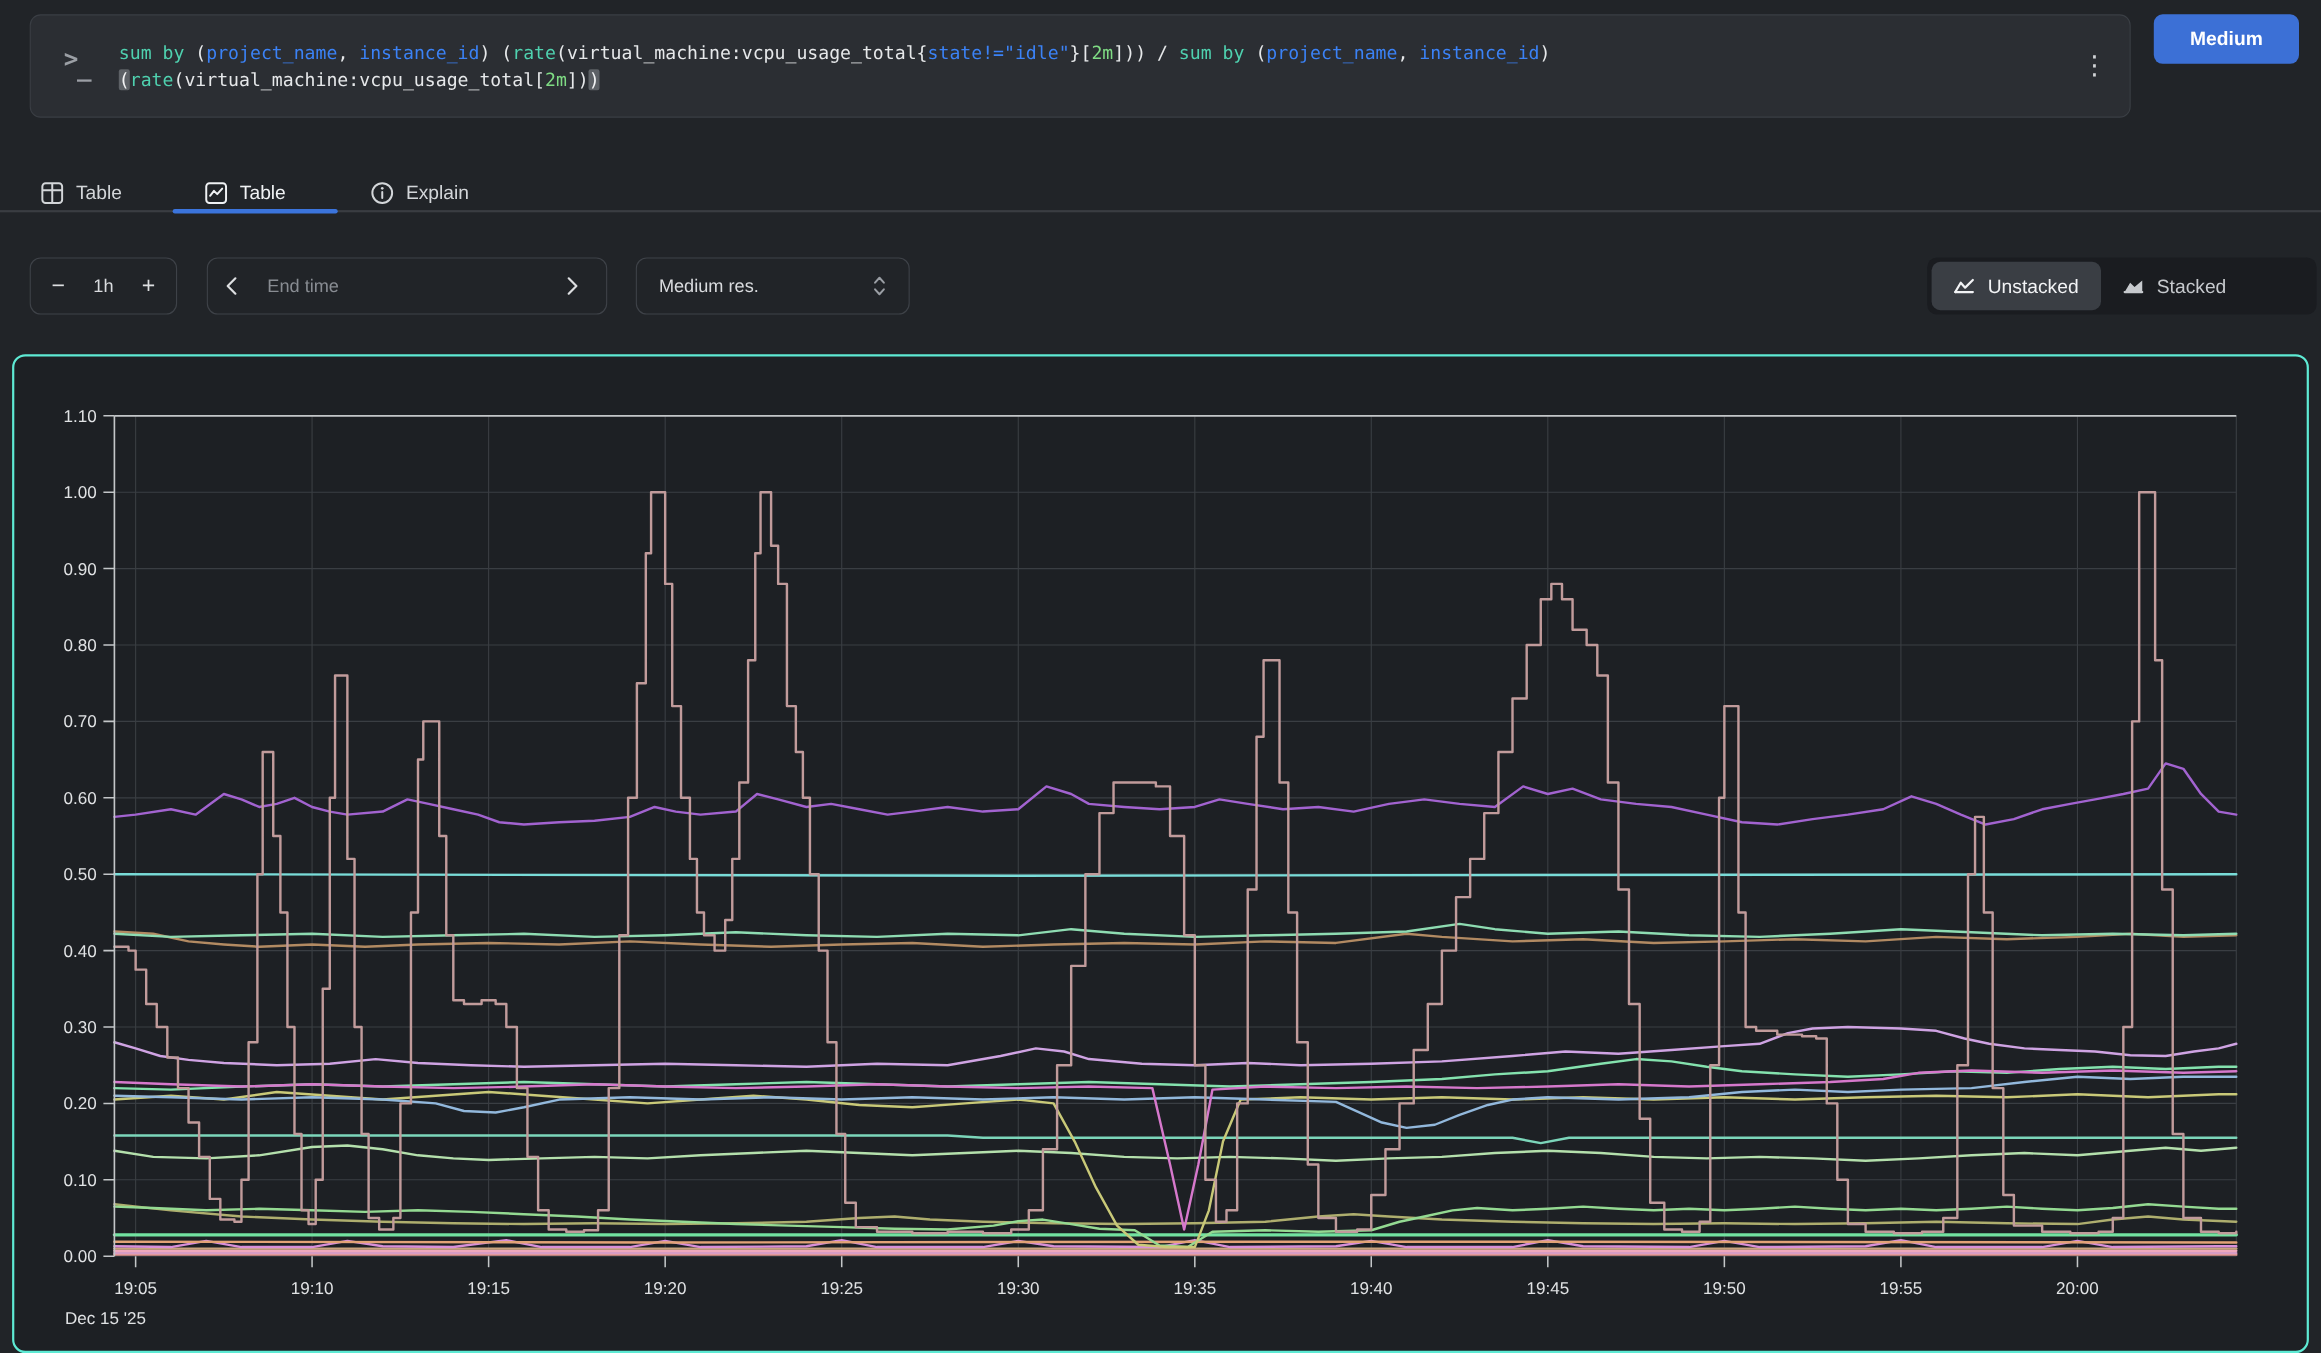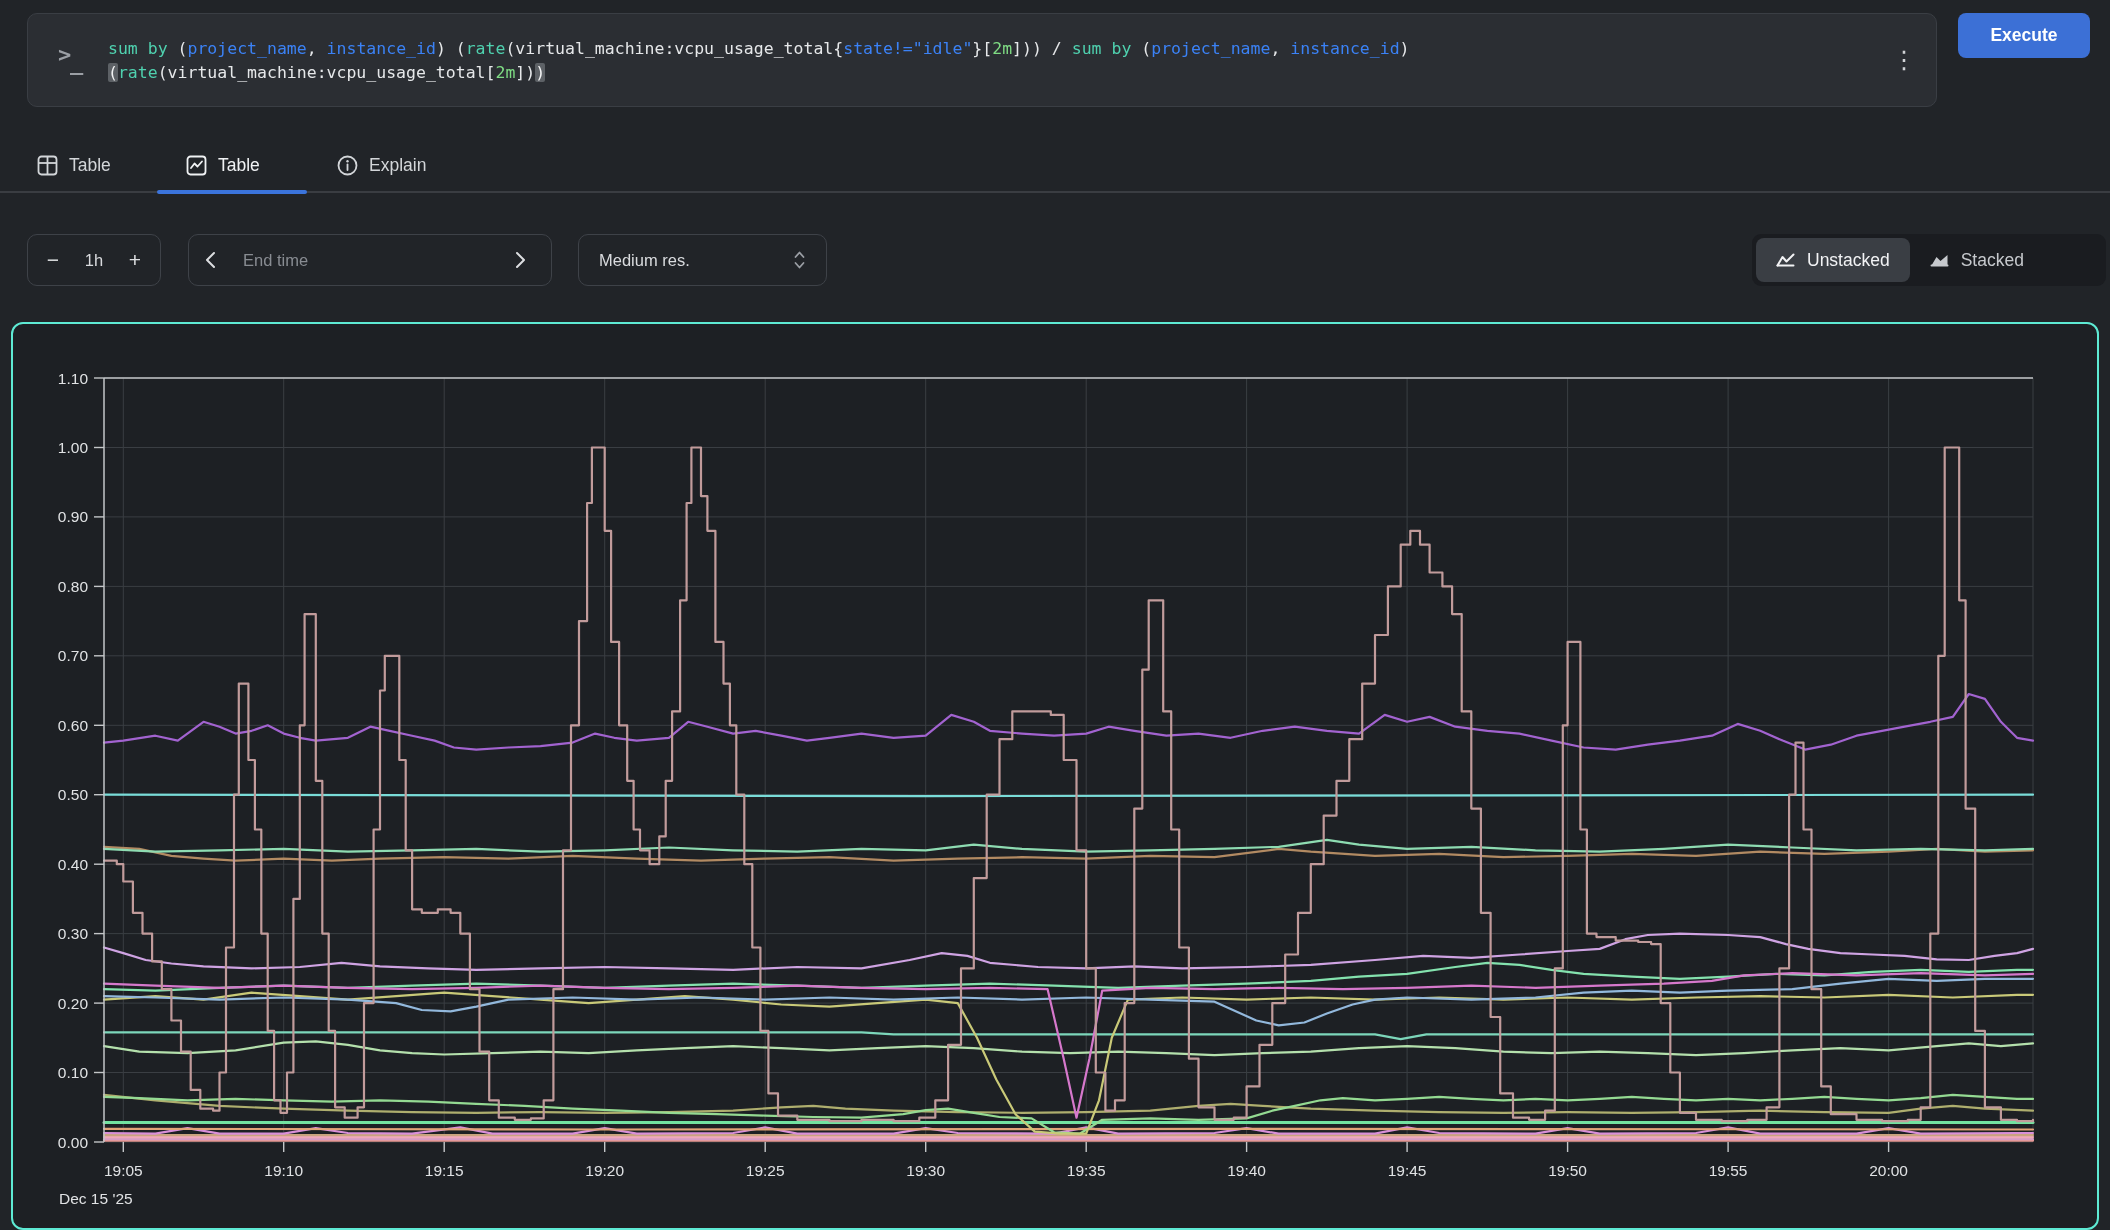--- a/index.html
+++ b/index.html
@@ -36,21 +36,21 @@
   .execute-btn {
     position:absolute; left:1958px; top:13px; width:132px; height:45px;
     background:#3c70d6; color:#ffffff; border:none; border-radius:8px;
     font-family:"Liberation Sans", sans-serif; font-size:17.5px; font-weight:600;
     display:flex; align-items:center; justify-content:center; cursor:pointer;
   }
   
   .tabs { position:absolute; left:0; top:136px; width:2110px; height:57px; }
   .tabs .rule { position:absolute; left:0; bottom:0; width:2110px; height:2px; background:#3a3d42; }
   .tab {
-    position:absolute; top:8px; height:42px; display:flex; align-items:center; gap:11px;
+    position:absolute; top:8px; height:42px; display:flex; align-items:flex-end; gap:11px;
     color:#d3d6d9; font-size:17.5px; cursor:pointer;
   }
   .tab svg { flex:0 0 auto; }
   .tab.active { color:#f0f2f4; }
   .tab-underline { position:absolute; left:157px; bottom:-1px; width:150px; height:4px; background:#3b74dc; border-radius:2px; }
   
   .controls { position:absolute; left:0; top:234px; width:2110px; height:52px; }
   .ctl {
     position:absolute; top:0; height:52px; border:1px solid #3e4248; border-radius:10px;
     display:flex; align-items:center; color:#d9dbde; font-size:16.5px; background:transparent;
@@ -84,21 +84,21 @@
 
   <div class="querybar">
     <div class="prompt">
       <span class="gt">&gt;</span>
       <span class="us">_</span>
     </div>
     <div class="query-code" id="query-code"><span class="tk-kw">sum</span><span class="tk-pl"> </span><span class="tk-kw">by</span><span class="tk-pl"> (</span><span class="tk-lbl">project_name</span><span class="tk-pl">, </span><span class="tk-lbl">instance_id</span><span class="tk-pl">) (</span><span class="tk-kw">rate</span><span class="tk-pl">(virtual_machine:vcpu_usage_total{</span><span class="tk-lbl">state!="idle"</span><span class="tk-pl">}[</span><span class="tk-dur">2m</span><span class="tk-pl">])) / </span><span class="tk-kw">sum</span><span class="tk-pl"> </span><span class="tk-kw">by</span><span class="tk-pl"> (</span><span class="tk-lbl">project_name</span><span class="tk-pl">, </span><span class="tk-lbl">instance_id</span><span class="tk-pl">)</span><span class="tk-pl">
 </span><span class="tk-hl">(</span><span class="tk-kw">rate</span><span class="tk-pl">(virtual_machine:vcpu_usage_total[</span><span class="tk-dur">2m</span><span class="tk-pl">])</span><span class="tk-hl">)</span></div>
     <div class="kebab">⋮</div>
   </div>
-  <button class="execute-btn">Execute</button>
+  <button class="execute-btn">Medium</button>
 
   <div class="tabs">
     <div class="rule"></div>
     <div class="tab" style="left:37px;">
       <svg width="21" height="21" viewBox="0 0 21 21">
         <rect x="1.5" y="1.5" width="18" height="18" rx="3" fill="none" stroke="#d3d6d9" stroke-width="1.8"></rect>
         <line x1="1.5" y1="8" x2="19.5" y2="8" stroke="#d3d6d9" stroke-width="1.8"></line>
         <line x1="10.5" y1="1.5" x2="10.5" y2="19.5" stroke="#d3d6d9" stroke-width="1.8"></line>
       </svg>
       <span>Table</span>

